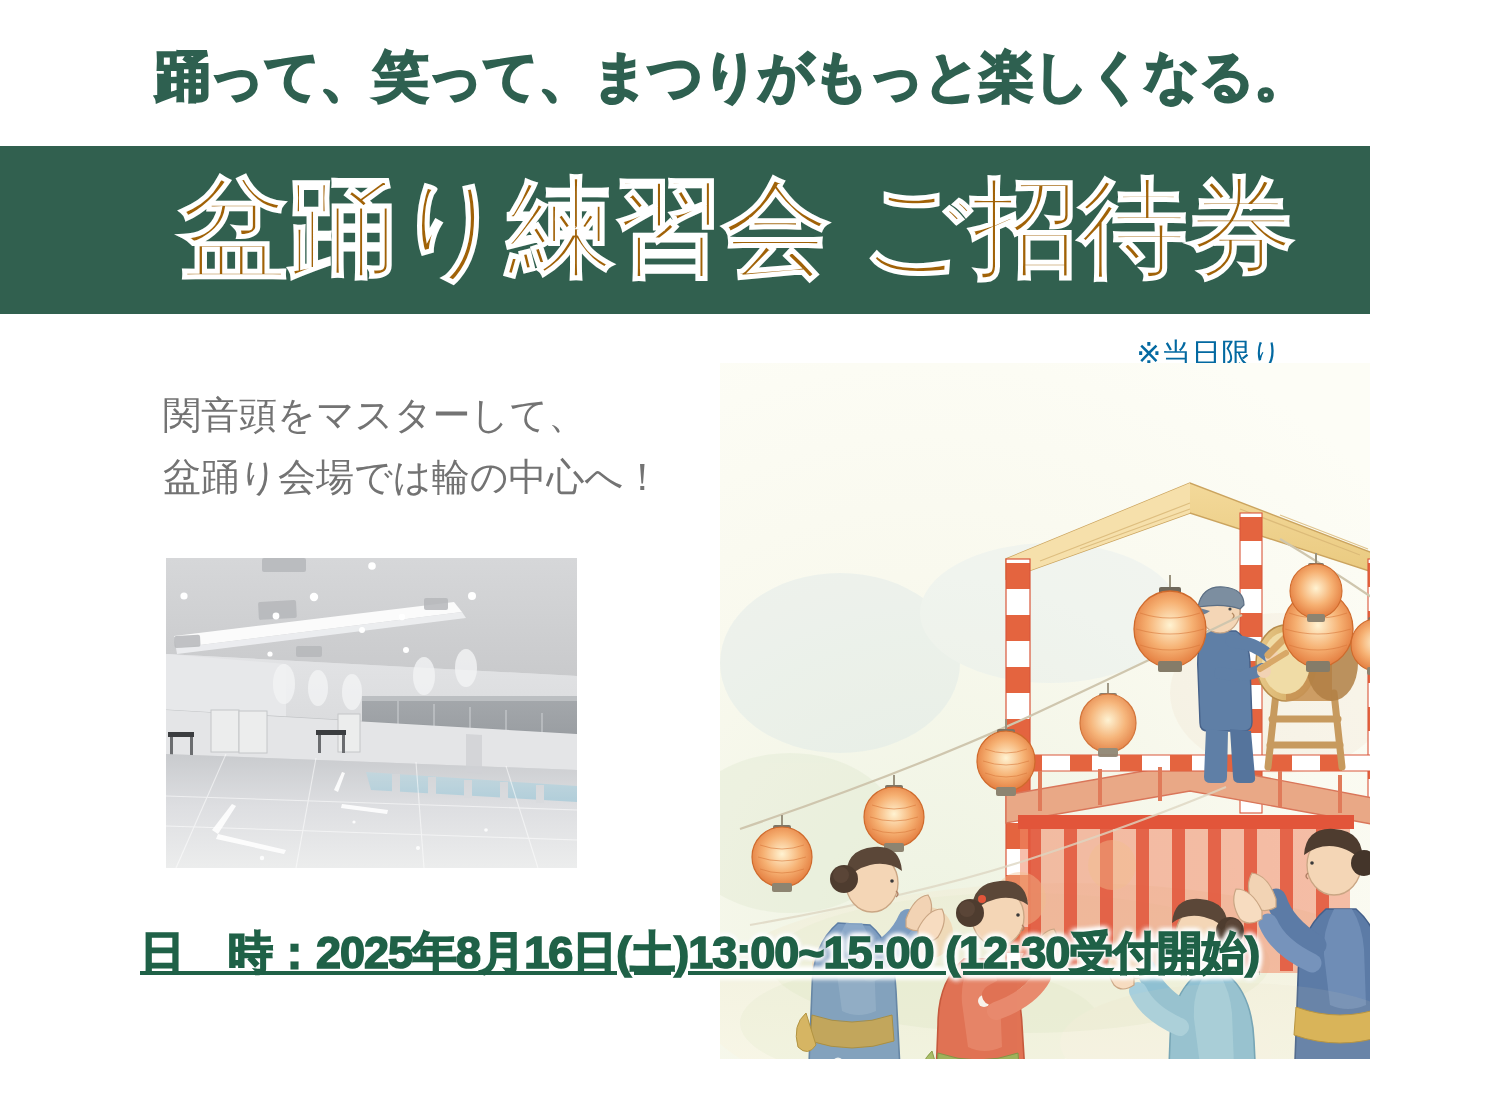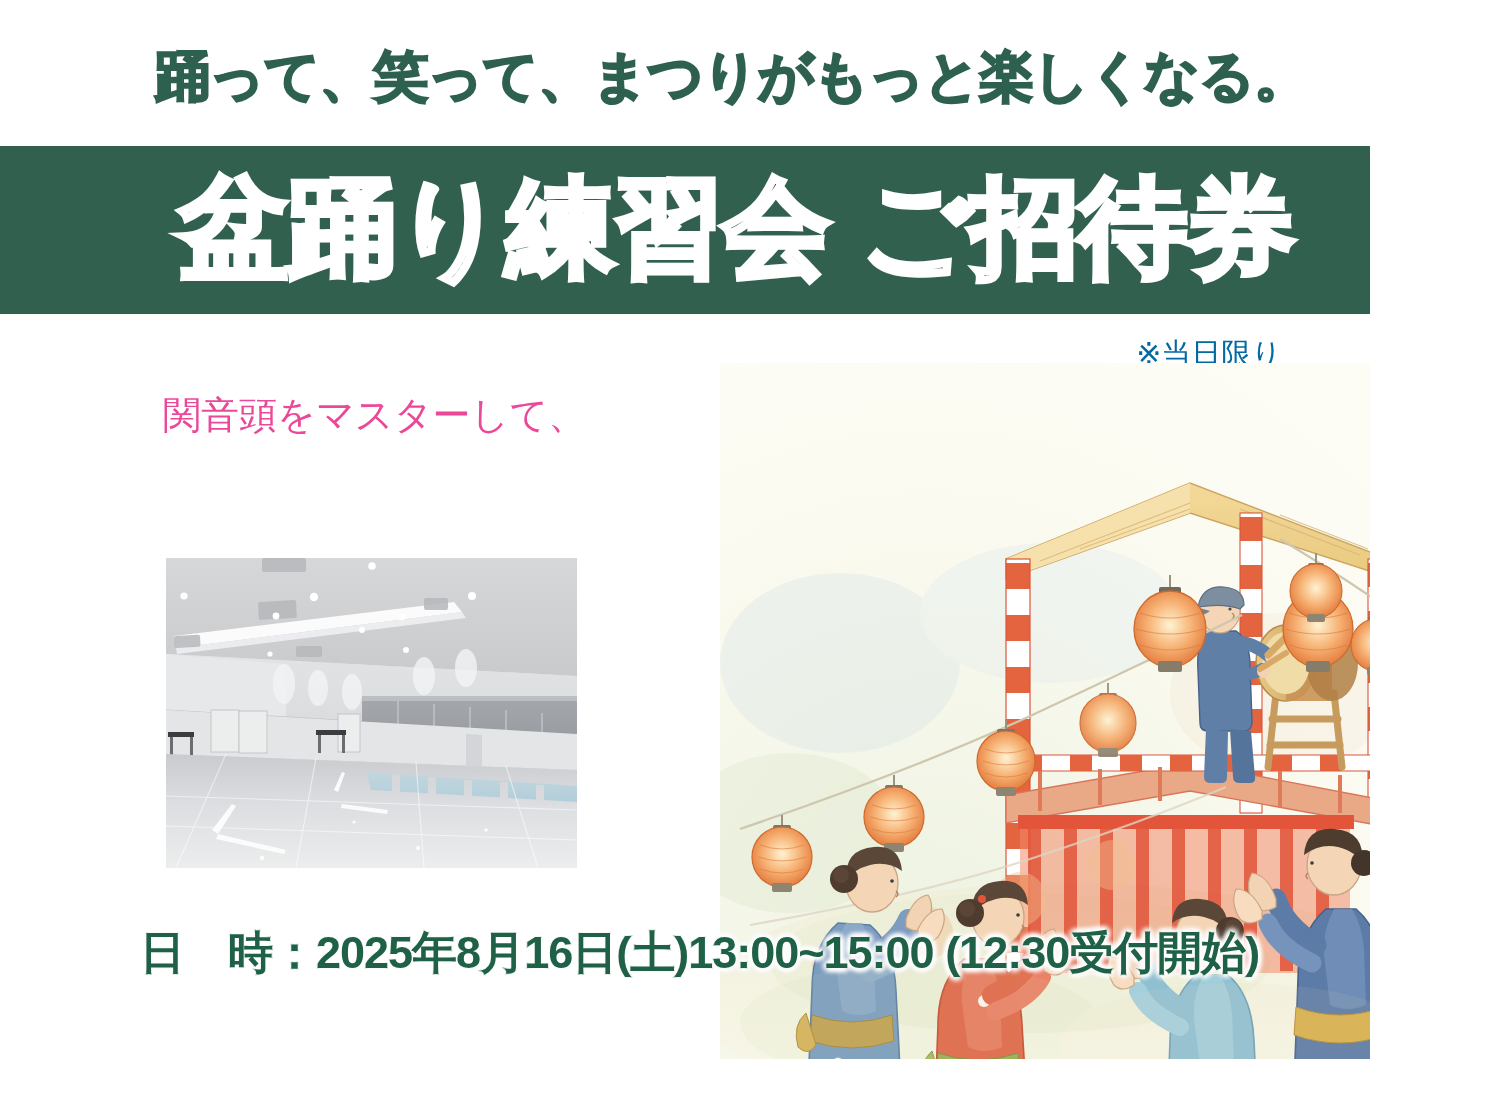--- a/index.html
+++ b/index.html
@@ -24,37 +24,37 @@
 
   
   .title-band{
     position:absolute;left:0;top:146px;
     width:1494px;height:168px;
     background:#31604F;
   }
   .title-text{
     position:absolute;left:180px;top:166px;
     font-size:108px;line-height:1.15;
-    font-weight:700;color:#000000;
+    font-weight:400;color:#a16207;
     white-space:nowrap;letter-spacing:0px;
     -webkit-text-stroke:5px #ffffff;
   }
 
   
   .note{
     position:absolute;right:88px;top:334px;
     font-size:30px;color:#0369a1;font-weight:500;
     white-space:nowrap;
   }
 
   
   .lead{
     position:absolute;left:163px;top:385px;
     font-size:38px;line-height:1.62;
-    color:#ec4899;font-weight:400;
+    color:#737373;font-weight:400;
     white-space:nowrap;
   }
 
   
   .photo{
     position:absolute;left:166px;top:558px;
     width:411px;height:310px;
     overflow:hidden;background:#d8d9da;
   }
   .photo svg{display:block;width:411px;height:310px;}
@@ -74,36 +74,37 @@
     font-weight:700;color:#1F6147;
     white-space:nowrap;
     letter-spacing:-0.5px;
     -webkit-text-stroke:1.6px #1F6147;
     paint-order:stroke fill;
     text-shadow:
       0 0 7px #fff, 0 0 7px #fff, 0 0 7px #fff,
       3px 0 5px #fff, -3px 0 5px #fff,
       0 3px 5px #fff, 0 -3px 5px #fff;
   }
-  .info .l2{letter-spacing:-1px;}
+  .info .l2{letter-spacing:-1px;text-decoration:underline;}
 </style>
 </head>
 <body>
 
 <div class="page">
 
   <div class="tagline">踊って、笑って、まつりがもっと楽しくなる。</div>
 
   <div class="title-band"></div>
   <div class="title-text">盆踊り練習会 ご招待券</div>
 
   <div class="note">※当日限り</div>
 
   <div class="lead">
     <div>関音頭をマスターして、</div>
+    <div>盆踊り会場では輪の中心へ！</div>
   </div>
 
   <div class="photo">
     <svg viewBox="0 0 411 310" xmlns="http://www.w3.org/2000/svg">
       <defs>
         <linearGradient id="ceil" x1="0" y1="0" x2="0" y2="1">
           <stop offset="0" stop-color="#d6d7d9"></stop>
             <stop offset="1" stop-color="#c9cacc"></stop>
         </linearGradient>
         <linearGradient id="wall" x1="0" y1="0" x2="0" y2="1">

